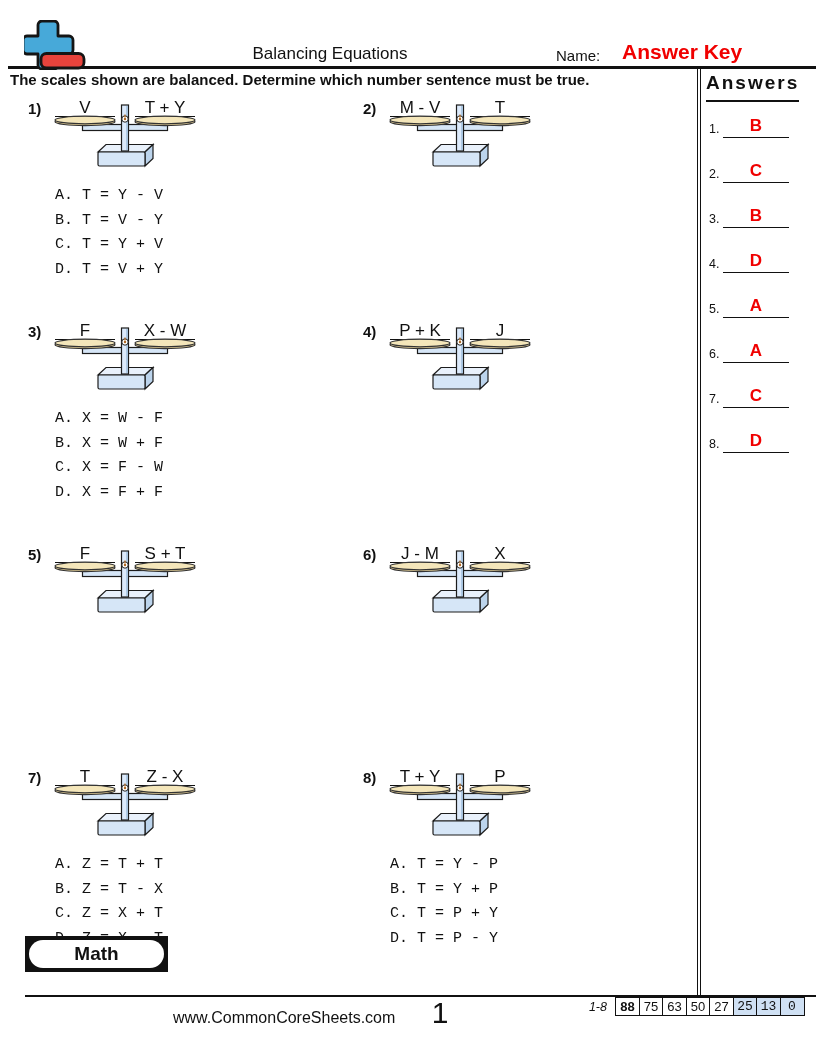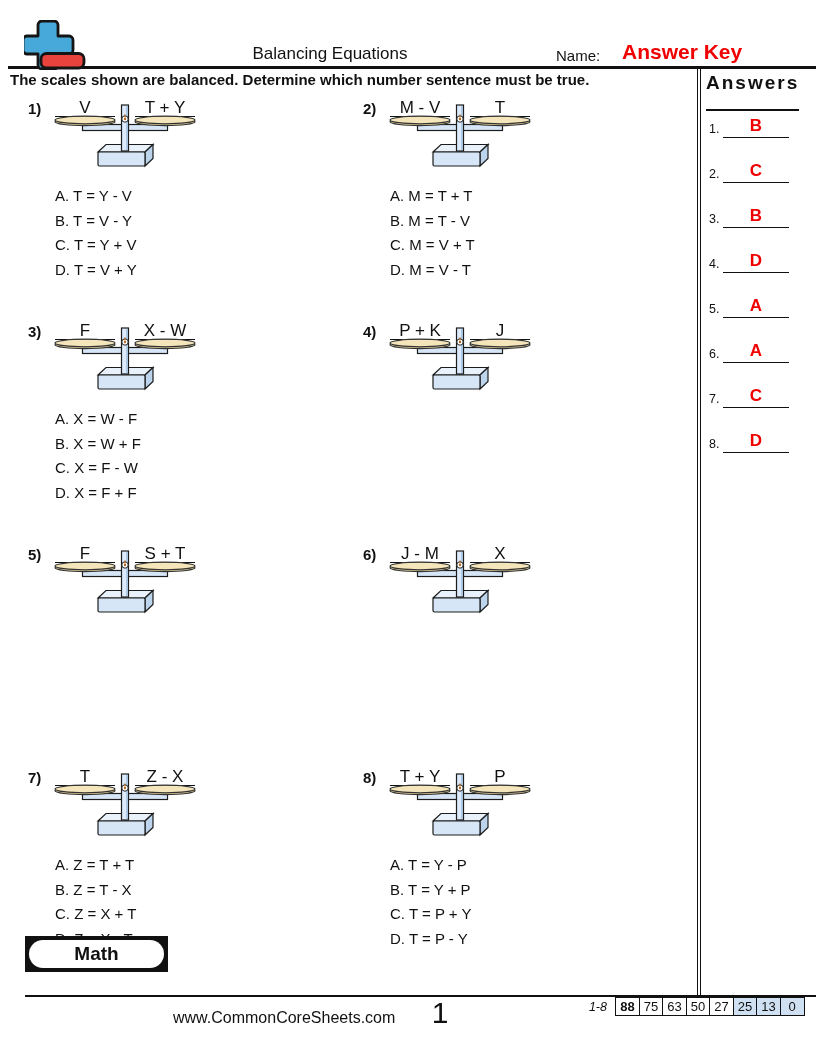--- a/index.html
+++ b/index.html
@@ -26,54 +26,54 @@
   .page-title{position:absolute;left:0;top:44px;width:660px;text-align:center;font-size:17px;}
   .name-label{position:absolute;left:556px;top:47px;font-size:15px;}
   .name-value{position:absolute;left:622px;top:40px;font-size:21px;font-weight:bold;color:var(--answer-red,#f00000);}
   .header-rule{position:absolute;left:8px;top:66px;width:808px;height:3px;background:var(--ink,#111);}
   .instructions{position:absolute;left:10px;top:71px;width:680px;font-size:15px;font-weight:bold;}
   
   .answers-sep{position:absolute;left:697px;top:68px;height:927px;width:2px;
     border-left:1.5px solid var(--ink,#111);border-right:1.5px solid var(--ink,#111);}
   .answers-panel{position:absolute;left:703px;top:68px;width:113px;height:927px;}
   .answers-title{position:absolute;left:3px;top:4px;font-size:19px;font-weight:bold;letter-spacing:2px;
-    border-bottom:2px solid var(--ink,#111);padding-bottom:15px;}
+    border-bottom:2px solid var(--ink,#111);padding-bottom:6px;}
   .ans-item{position:absolute;left:0;width:113px;height:30px;}
   .ans-num{position:absolute;left:6px;bottom:2px;font-size:12.5px;}
   .ans-line{position:absolute;left:20px;bottom:0;width:66px;border-bottom:1.6px solid var(--ink,#111);text-align:center;}
   .ans-letter{display:inline-block;color:var(--answer-red,#f00000);font-weight:bold;font-size:17px;line-height:1;padding-bottom:3px;}
   
   .problem{position:absolute;width:320px;height:223px;}
   .pnum{position:absolute;left:8px;top:4px;font-size:15px;font-weight:bold;}
   .plabel{position:absolute;top:3px;width:60px;height:17px;line-height:17px;text-align:center;font-size:17px;
     border-bottom:1.6px solid var(--ink,#111);white-space:nowrap;}
   .plabel.left{left:35px;}
   .plabel.right{left:115px;}
   .scale-slot{position:absolute;left:30px;top:4px;width:150px;height:70px;}
   .scale-slot svg{width:150px;height:70px;display:block;}
-  .opts{position:absolute;left:35px;top:88px;font-size:15px;line-height:24.5px;}
+  .opts{position:absolute;left:35px;top:88px;font-size:15px;line-height:24.5px;font-family:Liberation Mono, monospace;}
   .sv-blue{fill:var(--scale-blue,#d6e6f7);stroke:#1c1c1c;stroke-width:1.2;}
   .sv-blue-light{fill:var(--scale-blue-light,#e9f1fb);stroke:#1c1c1c;stroke-width:1.2;}
   .sv-blue-dark{fill:var(--scale-blue-dark,#bcd4ec);stroke:#1c1c1c;stroke-width:1.2;}
   .sv-post{fill:var(--scale-post,#dceafb);stroke:#1c1c1c;stroke-width:1.2;}
   .sv-pan{fill:var(--pan-cream,#f4e6ba);stroke:#333;stroke-width:1.2;}
   .sv-pan-dark{fill:var(--pan-cream-dark,#dfcb95);stroke:#333;stroke-width:1.2;}
   
   .footer-rule{position:absolute;left:25px;top:995px;width:791px;height:1.5px;background:var(--ink,#111);}
   .math-box{position:absolute;left:25px;top:936px;width:143px;height:36px;background:var(--ink,#111);}
   .math-pill{position:absolute;left:4px;top:4px;width:135px;height:28px;background:#fff;border-radius:15px;
     text-align:center;line-height:28px;font-size:19px;font-weight:bold;}
   .site{position:absolute;left:173px;top:1009px;font-size:16px;}
   .page-num{position:absolute;left:420px;top:996px;width:40px;text-align:center;font-size:30px;font-weight:300;}
   .score-range{position:absolute;left:560px;top:1000px;width:47px;text-align:right;font-size:12.5px;font-style:italic;}
   .score-table{position:absolute;left:615px;top:997px;display:flex;}
   .score-cell{width:23px;height:17px;border:1.5px solid var(--ink,#111);margin-left:-1.5px;
     text-align:center;line-height:17px;font-size:13px;background:#fff;}
   .score-cell:first-child{margin-left:0;font-weight:bold;}
-  .score-cell.hl{background:var(--score-highlight,#cfe0f3);}
+  .score-cell.hl{background:var(--score-highlight,#cfe0f3);font-family:Liberation Mono, monospace;}
 </style>
 </head>
 <body>
 
 <div class="logo">
   <svg viewBox="0 0 62 50" width="62" height="50">
     <path d="M18 1 h12 a4 4 0 0 1 4 4 v11 h11 a4 4 0 0 1 4 4 v10 a4 4 0 0 1 -4 4 h-11 v11 a4 4 0 0 1 -4 4 h-12 a4 4 0 0 1 -4 -4 v-11 h-11 a4 4 0 0 1 -4 -4 v-10 a4 4 0 0 1 4 -4 h11 v-11 a4 4 0 0 1 4 -4 z" fill="var(--logo-blue,#47a9d9)" stroke="#151515" stroke-width="2.8" stroke-linejoin="round"></path>
     <rect x="17" y="33.5" width="43" height="14.5" rx="5.5" fill="var(--logo-red,#e8433c)" stroke="#151515" stroke-width="2.8"></rect>
   </svg>
 </div>
@@ -166,26 +166,20 @@
     <polygon class="sv-blue-light" points="48,52 95,52 103,44.5 56,44.5"></polygon>
     <polygon class="sv-blue-dark" points="95,52 103,44.5 103,58.5 95,66"></polygon>
     <rect class="sv-blue" x="48" y="52" width="47" height="14" rx="1.5"></rect>
     <rect class="sv-post" x="71.5" y="5" width="7" height="46"></rect>
     <line x1="77" y1="6" x2="77" y2="50" stroke="#9fbedc" stroke-width="1.5"></line>
     <circle cx="75" cy="19" r="3.2" fill="#ffffff" stroke="#222" stroke-width="1"></circle>
     <line x1="75" y1="14.5" x2="75" y2="17.5" stroke="#b06820" stroke-width="1.2"></line>
     <circle cx="75" cy="19" r="1.2" fill="#b06820"></circle>
   </svg>
 </div>
-  <div class="opts">
-    <div>A. M = T + T</div>
-    <div>B. M = T - V</div>
-    <div>C. M = V + T</div>
-    <div>D. M = V - T</div>
-  </div>
 </div>
 <div class="problem" style="left:20px;top:319px">
   <div class="pnum">3)</div>
   <div class="plabel left">F</div>
   <div class="plabel right">X - W</div>
   <div class="scale-slot">
   <svg viewBox="0 0 150 70" xmlns="http://www.w3.org/2000/svg">
     <rect class="sv-blue" x="33" y="18.5" width="5.5" height="8"></rect>
     <rect class="sv-blue" x="111.5" y="18.5" width="5.5" height="8"></rect>
     <rect class="sv-blue" x="32.5" y="24.5" width="85" height="6"></rect>

